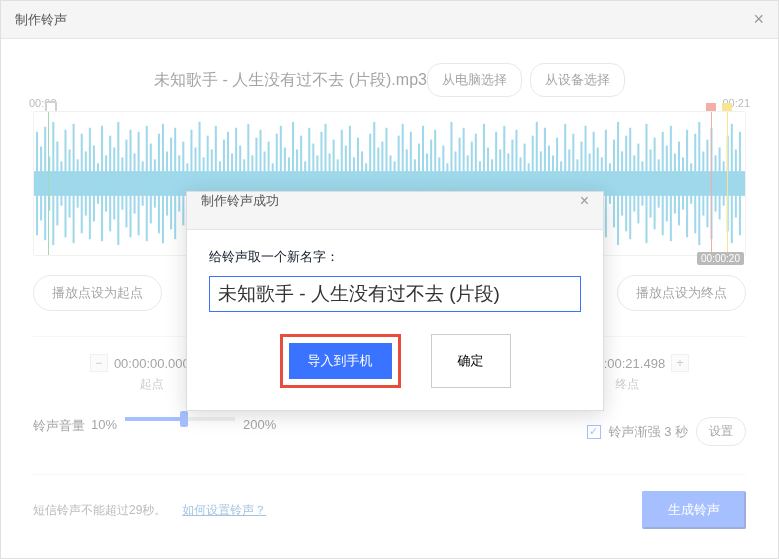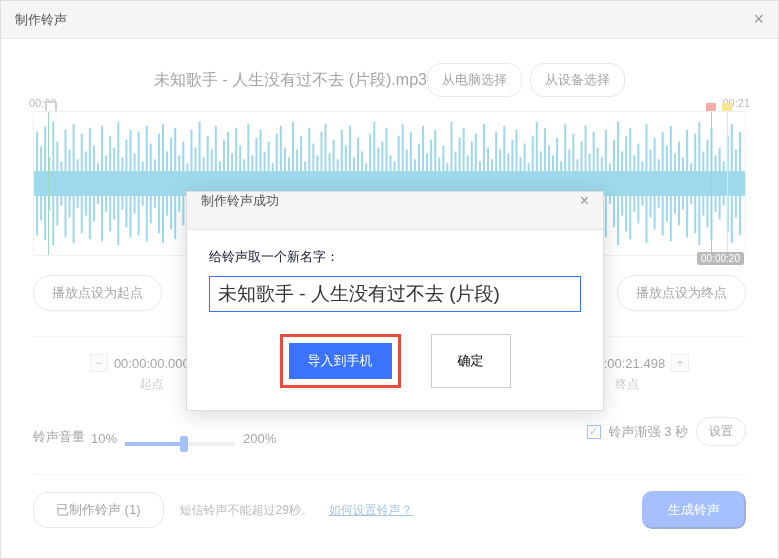--- a/index.html
+++ b/index.html
@@ -28,31 +28,31 @@
 .pill-btn{border:1px solid #ccc;border-radius:20px;padding:8px 18px;font-size:13px;color:#333;background:#fff;cursor:pointer}
 .play-center{display:flex;align-items:center;gap:10px;font-size:12px;color:#666}
 .play-circle{width:38px;height:38px;border:1px solid #ccc;border-radius:50%;display:flex;align-items:center;justify-content:center;cursor:pointer}
 .play-circle svg{width:14px;height:14px}
 .divider{border:none;border-top:1px solid #eee;margin:0 0 16px}
 .time-panel{display:flex;justify-content:space-between;text-align:center;margin-bottom:24px}
 .tp-item{flex:1}
 .tp-val{display:inline-flex;align-items:center;gap:0;font-size:13px;color:#333;margin-bottom:4px}
 .stepper{width:18px;height:18px;border:1px solid #ddd;background:#f7f7f7;color:#888;font-size:12px;line-height:16px;cursor:pointer}
 .tp-label{font-size:12px;color:#888}
-.vol-row{display:flex;align-items:flex-end;font-size:13px;color:#333;margin-bottom:28px}
+.vol-row{display:flex;align-items:flex-start;font-size:13px;color:#333;margin-bottom:28px}
 .vol-row .vl{margin-right:6px}
 .slider{position:relative;width:110px;height:4px;background:#ddd;margin:0 8px}
 .slider .fill{position:absolute;left:0;top:0;height:100%;width:54%;background:#3a73ff}
 .slider .thumb{position:absolute;left:54%;top:50%;width:8px;height:16px;background:#3a73ff;transform:translate(-50%,-50%);border-radius:2px}
 .fade-box{margin-left:auto;display:flex;align-items:center;gap:8px}
 .cb{width:14px;height:14px;border:1px solid #3a73ff;display:inline-flex;align-items:center;justify-content:center;color:#3a73ff;font-size:11px}
 .btn-sm{padding:5px 12px;font-size:12px}
 .foot-row{display:flex;align-items:center;gap:16px;font-size:12px}
 .link{color:#337ab7;text-decoration:underline;cursor:pointer}
-.btn-primary{margin-left:auto;background:#3a73ff;border-color:#3a73ff;color:#fff;padding:8px 24px;border-radius:10px;cursor:pointer;font-size:13px}
+.btn-primary{margin-left:auto;background:#3a73ff;border-color:#3a73ff;color:#fff;padding:8px 24px;border-radius:2px;cursor:pointer;font-size:13px}
 
 .dim{position:absolute;left:0;right:0;top:38px;bottom:0;background:rgba(255,255,255,0.55)}
 .modal{position:absolute;left:185px;top:190px;width:418px;background:#fff;border:1px solid #ddd;box-shadow:0 4px 20px rgba(0,0,0,0.15)}
 .modal-head{height:38px;background:#f5f5f5;border-bottom:1px solid #e5e5e5;display:flex;align-items:flex-start;padding:0 14px;justify-content:space-between}
 .modal-head .mt{font-size:13px;color:#555}
 .modal-head .mc{font-size:16px;color:#999;cursor:pointer}
 .modal-body{padding:18px 22px 22px}
 .modal-body .lbl{font-size:13px;color:#0f172a;margin-bottom:10px}
 .modal-body input{width:100%;border:1px solid #3a73ff;padding:6px 8px;font-size:19px;color:#333;outline:none}
 .modal-foot{display:flex;justify-content:center;gap:12px;padding:0 22px 22px}
@@ -324,21 +324,20 @@
     <div class="fade-box">
       <span class="cb">✓</span>
       <span>铃声渐强 3 秒</span>
       <button class="btn btn-sm">设置</button>
     </div>
   </div>
 
   <hr class="divider">
 
   <div class="foot-row">
-    <button class="btn" style="padding:8px 22px">已制作铃声 (1)</button>
     <span style="color:#666">短信铃声不能超过29秒。</span>
     <span class="link">如何设置铃声？</span>
     <button class="btn-primary">生成铃声</button>
   </div>
 </div>
 
 <div class="dim"></div>
 <div class="modal">
   <div class="modal-head">
     <span class="mt">制作铃声成功</span>

